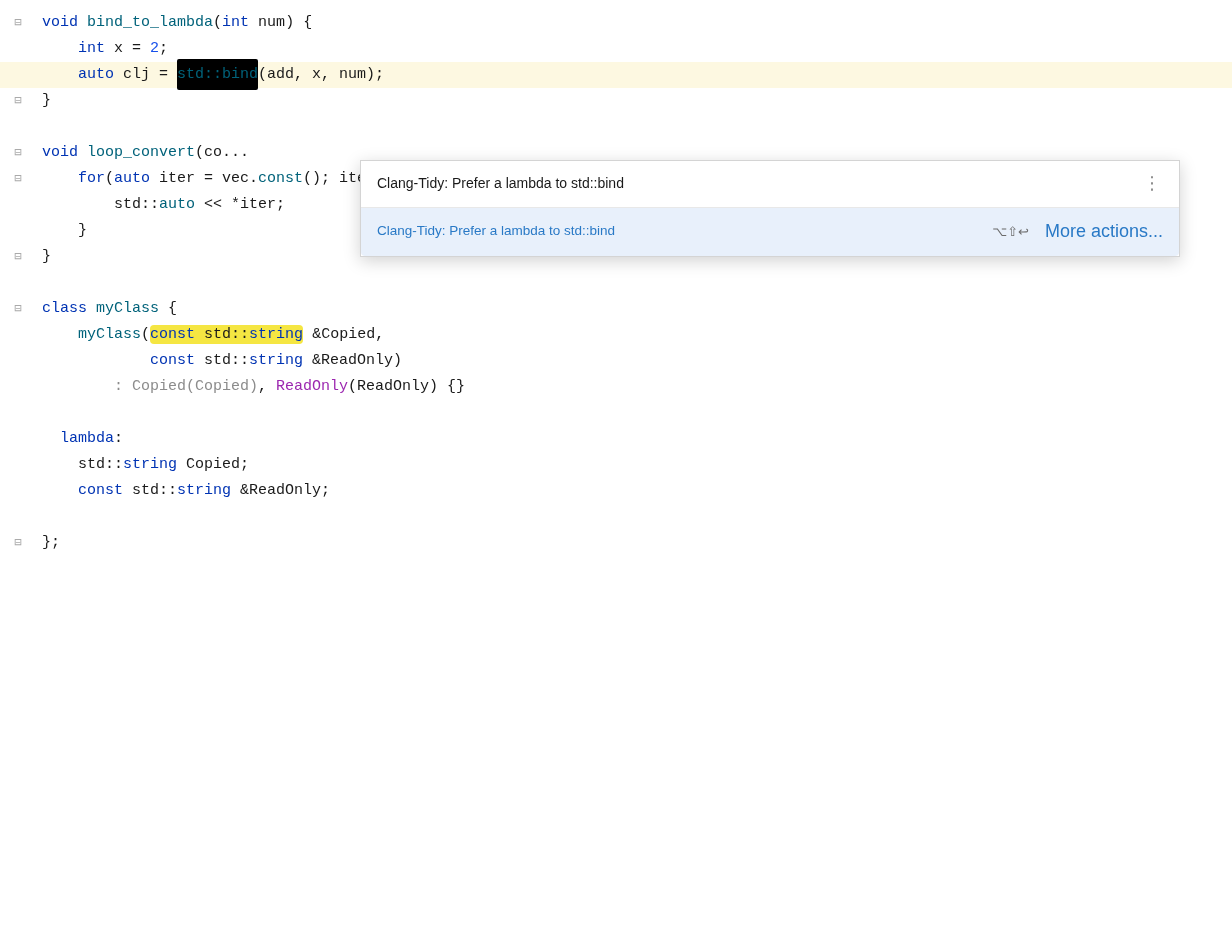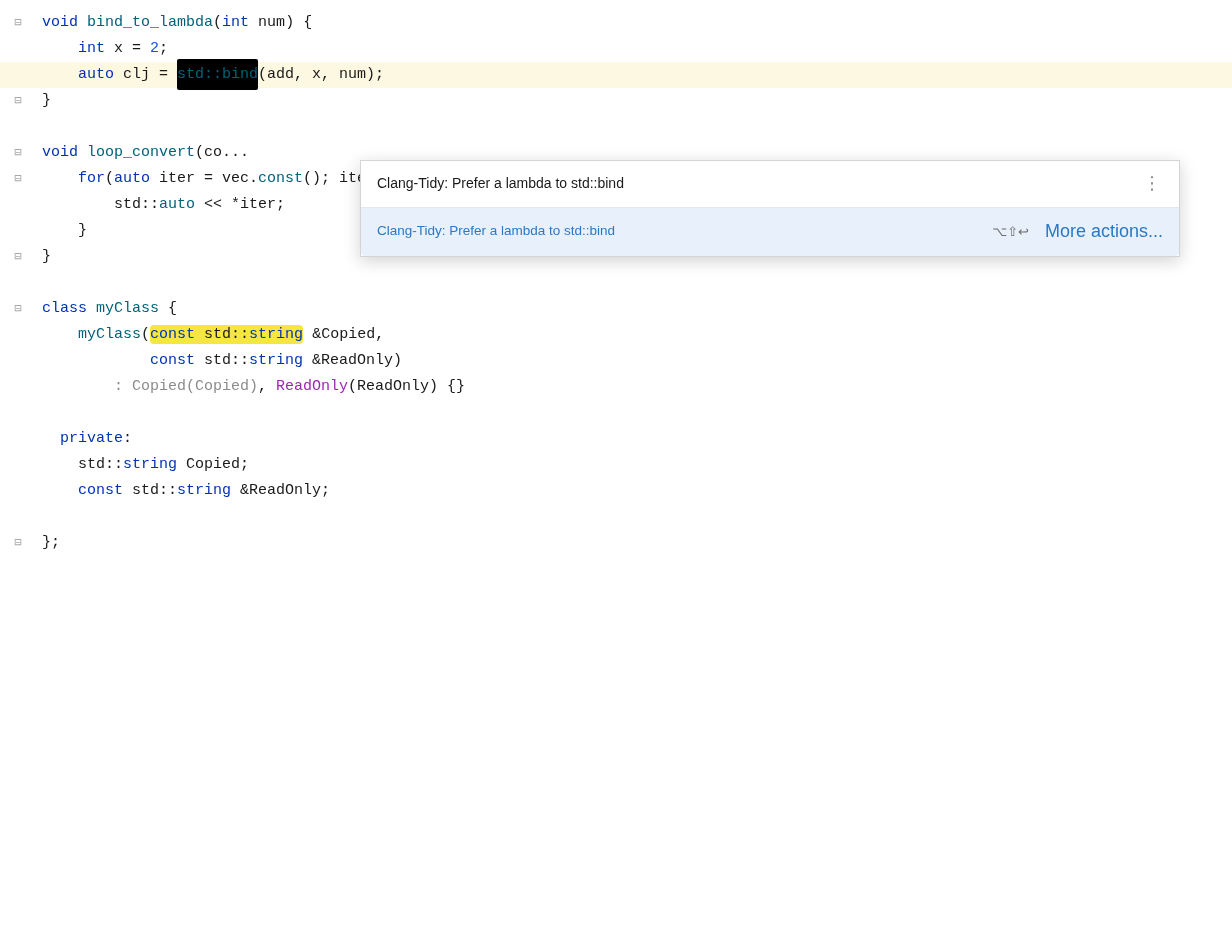--- a/index.html
+++ b/index.html
@@ -228,21 +228,21 @@
 
   <div class="code-line">
     <span class="fold-gutter"></span>
     <div class="code-content">        <span class="comment-gray">: Copied(Copied)</span>, <span style="color:#9c27b0">ReadOnly</span>(ReadOnly) {}</div>
   </div>
 
   <div class="empty-line"></div>
 
   <div class="code-line">
     <span class="fold-gutter"></span>
-    <div class="code-content">  <span class="kw">private</span>:</div>
+    <div class="code-content">  <span class="kw">lambda</span>:</div>
   </div>
 
   <div class="code-line">
     <span class="fold-gutter"></span>
     <div class="code-content">    <span class="ns">std</span>::<span class="type">string</span> Copied;</div>
   </div>
 
   <div class="code-line">
     <span class="fold-gutter"></span>
     <div class="code-content">    <span class="kw">const</span> <span class="ns">std</span>::<span class="type">string</span> &amp;ReadOnly;</div>

